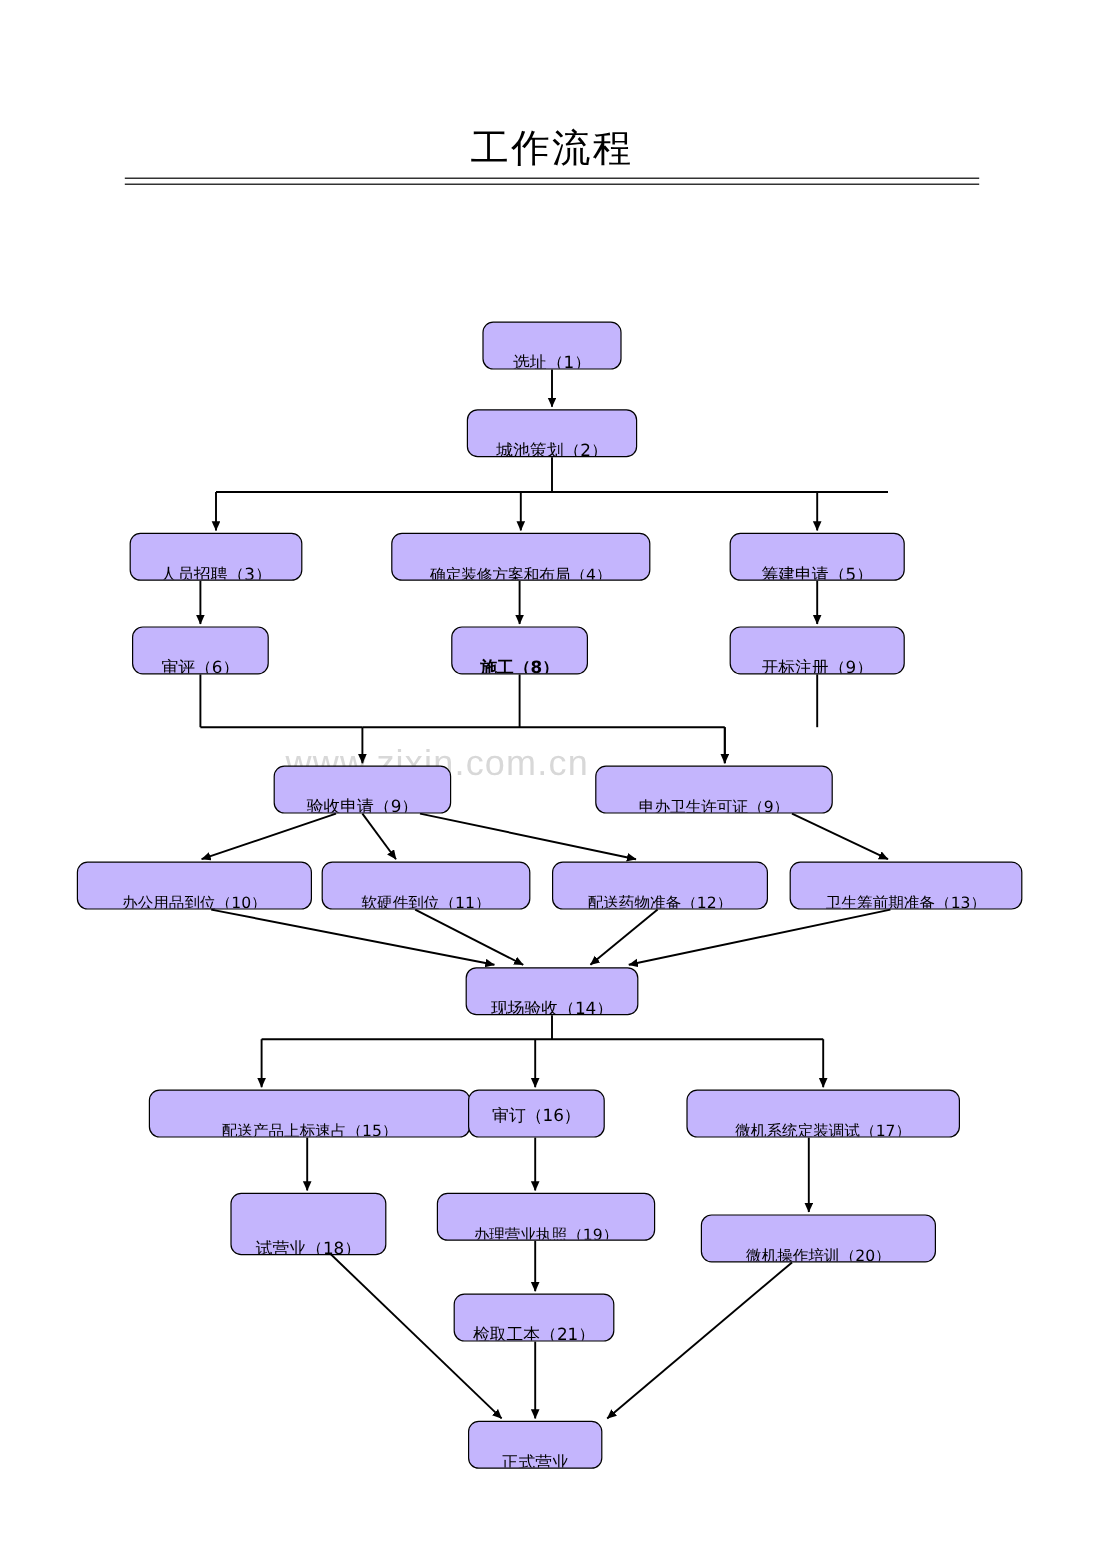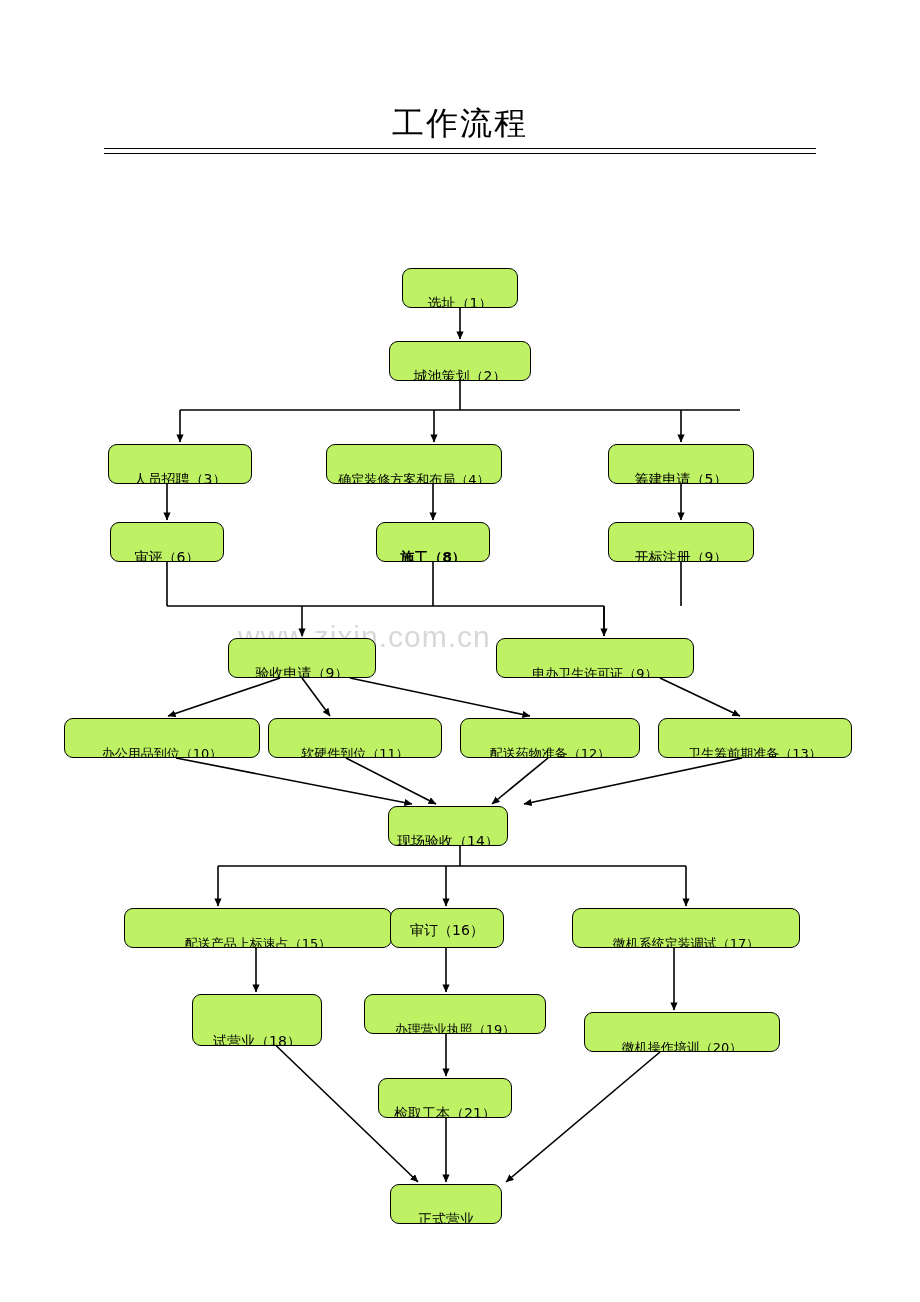--- a/index.html
+++ b/index.html
@@ -68,21 +68,21 @@
     z-index: 1;
     pointer-events: none;
   }
 
   
   .node {
     position: absolute;
     box-sizing: border-box;
     border: 1px solid #000;
     border-radius: 9px;
-    background: #bef264;
+    background: #c4b5fd;
     z-index: 2;
     display: flex;
     align-items: flex-end;
     justify-content: center;
     overflow: hidden;
   }
   .node .node-label {
     display: block;
     font-family: "DejaVu Sans", "Liberation Sans", sans-serif;
     font-size: 14px;
@@ -168,21 +168,21 @@
 </div>
 
 <div class="node" style="left:389px;top:341px;width:142px;height:40px;">
   <span class="node-label">城池策划（2）</span>
 </div>
 
 <div class="node" style="left:108px;top:444px;width:144px;height:40px;">
   <span class="node-label">人员招聘（3）</span>
 </div>
 
-<div class="node wide" style="left:326px;top:444px;width:176px;height:40px;">
+<div class="node wide" style="left:326px;top:444px;width:216px;height:40px;">
   <span class="node-label">确定装修方案和布局（4）</span>
 </div>
 
 <div class="node" style="left:608px;top:444px;width:146px;height:40px;">
   <span class="node-label">筹建申请（5）</span>
 </div>
 
 <div class="node narrow" style="left:110px;top:522px;width:114px;height:40px;">
   <span class="node-label">审评（6）</span>
 </div>
@@ -212,21 +212,21 @@
 </div>
 
 <div class="node wide" style="left:460px;top:718px;width:180px;height:40px;">
   <span class="node-label">配送药物准备（12）</span>
 </div>
 
 <div class="node wide" style="left:658px;top:718px;width:194px;height:40px;">
   <span class="node-label">卫生筹前期准备（13）</span>
 </div>
 
-<div class="node" style="left:388px;top:806px;width:120px;height:40px;">
+<div class="node" style="left:388px;top:806px;width:144px;height:40px;">
   <span class="node-label">现场验收（14）</span>
 </div>
 
 <div class="node wide" style="left:124px;top:908px;width:268px;height:40px;">
   <span class="node-label">配送产品上标速占（15）</span>
 </div>
 
 <div class="node narrow" style="left:390px;top:908px;width:114px;height:40px;align-items:center;">
   <span class="node-label">审订（16）</span>
 </div>

